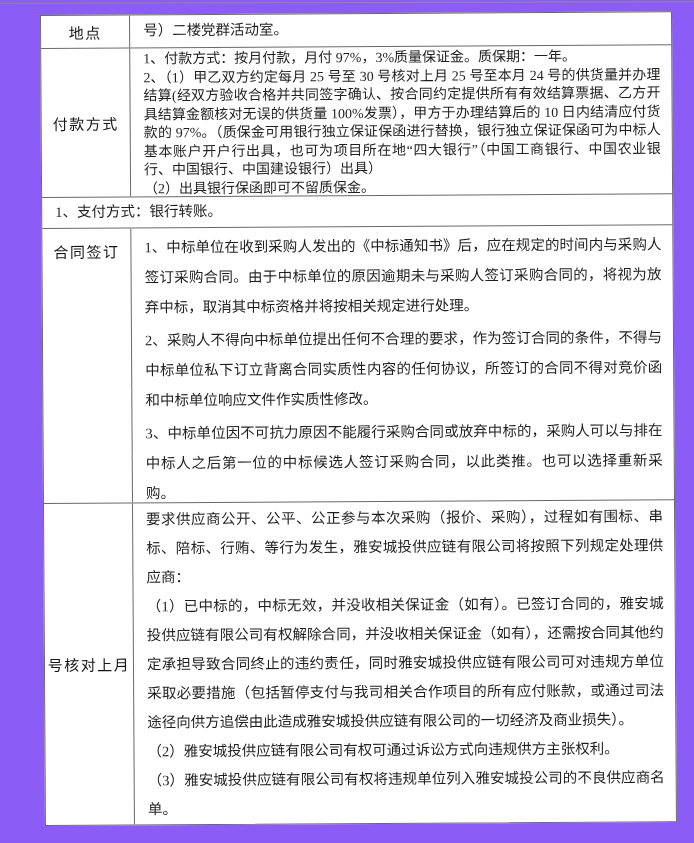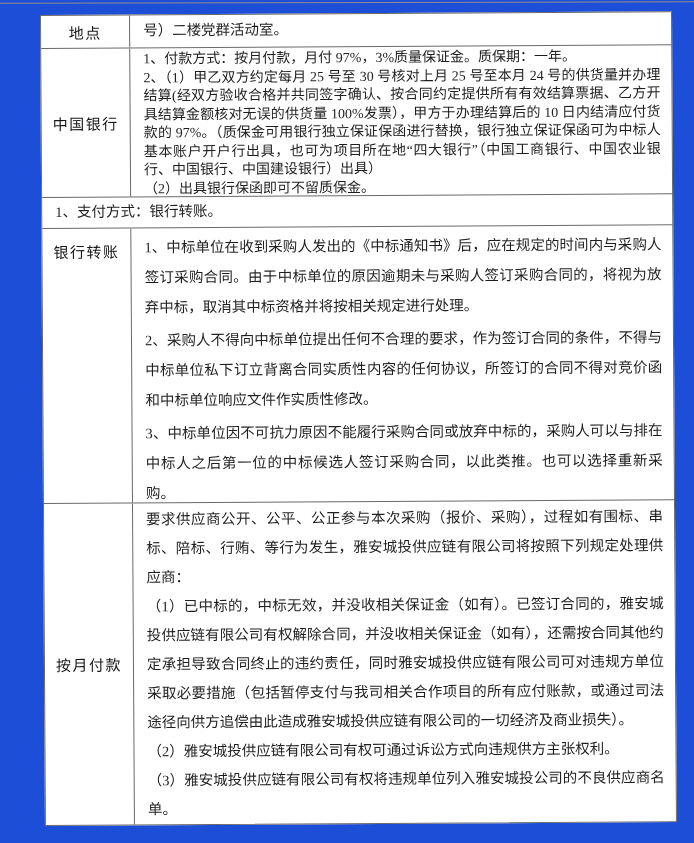--- a/index.html
+++ b/index.html
@@ -4,21 +4,21 @@
 <style>
   html, body {
     margin: 0;
     padding: 0;
     background: #ffffff;
   }
   .page {
     position: relative;
     width: 694px;
     height: 843px;
-    background: #1d4ed8;
+    background: #8b5cf6;
     overflow: hidden;
     font-family: "Liberation Serif", "DejaVu Serif", serif;
     color: #1f1f1f;
   }
   
   .cut-line {
     position: absolute;
     top: 2px;
     left: 0;
     width: 694px;
@@ -86,49 +86,49 @@
     <div class="cell label-cell">
       <span>地点</span>
     </div>
     <div class="cell content-cell">
           <p>号）二楼党群活动室。</p>
         </div>
   </div>
 
   <div class="row r1">
     <div class="cell label-cell">
-      <span>中国银行</span>
+      <span>付款方式</span>
     </div>
     <div class="cell content-cell">
           <p>1、付款方式：按月付款，月付 97%，3%质量保证金。质保期：一年。</p>
           <p>2、（1）甲乙双方约定每月 25 号至 30 号核对上月 25 号至本月 24 号的供货量并办理结算(经双方验收合格并共同签字确认、按合同约定提供所有有效结算票据、乙方开具结算金额核对无误的供货量 100%发票），甲方于办理结算后的 10 日内结清应付货款的 97%。（质保金可用银行独立保证保函进行替换，银行独立保证保函可为中标人基本账户开户行出具，也可为项目所在地“四大银行”（中国工商银行、中国农业银行、中国银行、中国建设银行）出具）</p>
           <p>（2）出具银行保函即可不留质保金。</p>
         </div>
   </div>
 
   <div class="row r2">
     <div class="cell content-cell">
           <p>1、支付方式：银行转账。</p>
         </div>
   </div>
 
   <div class="row r3">
     <div class="cell label-cell">
-      <span>银行转账</span>
+      <span>合同签订</span>
     </div>
     <div class="cell content-cell">
           <p>1、中标单位在收到采购人发出的《中标通知书》后，应在规定的时间内与采购人签订采购合同。由于中标单位的原因逾期未与采购人签订采购合同的，将视为放弃中标，取消其中标资格并将按相关规定进行处理。</p>
           <p>2、采购人不得向中标单位提出任何不合理的要求，作为签订合同的条件，不得与中标单位私下订立背离合同实质性内容的任何协议，所签订的合同不得对竞价函和中标单位响应文件作实质性修改。</p>
           <p>3、中标单位因不可抗力原因不能履行采购合同或放弃中标的，采购人可以与排在中标人之后第一位的中标候选人签订采购合同，以此类推。也可以选择重新采购。</p>
         </div>
   </div>
 
   <div class="row r4">
     <div class="cell label-cell">
-      <span>按月付款</span>
+      <span>号核对上月</span>
     </div>
     <div class="cell content-cell">
           <p>要求供应商公开、公平、公正参与本次采购（报价、采购），过程如有围标、串标、陪标、行贿、等行为发生，雅安城投供应链有限公司将按照下列规定处理供应商：</p>
           <p>（1）已中标的，中标无效，并没收相关保证金（如有）。已签订合同的，雅安城投供应链有限公司有权解除合同，并没收相关保证金（如有），还需按合同其他约定承担导致合同终止的违约责任，同时雅安城投供应链有限公司可对违规方单位采取必要措施（包括暂停支付与我司相关合作项目的所有应付账款，或通过司法途径向供方追偿由此造成雅安城投供应链有限公司的一切经济及商业损失）。</p>
           <p>（2）雅安城投供应链有限公司有权可通过诉讼方式向违规供方主张权利。</p>
           <p>（3）雅安城投供应链有限公司有权将违规单位列入雅安城投公司的不良供应商名单。</p>
         </div>
   </div>
 </div>
 </div>

